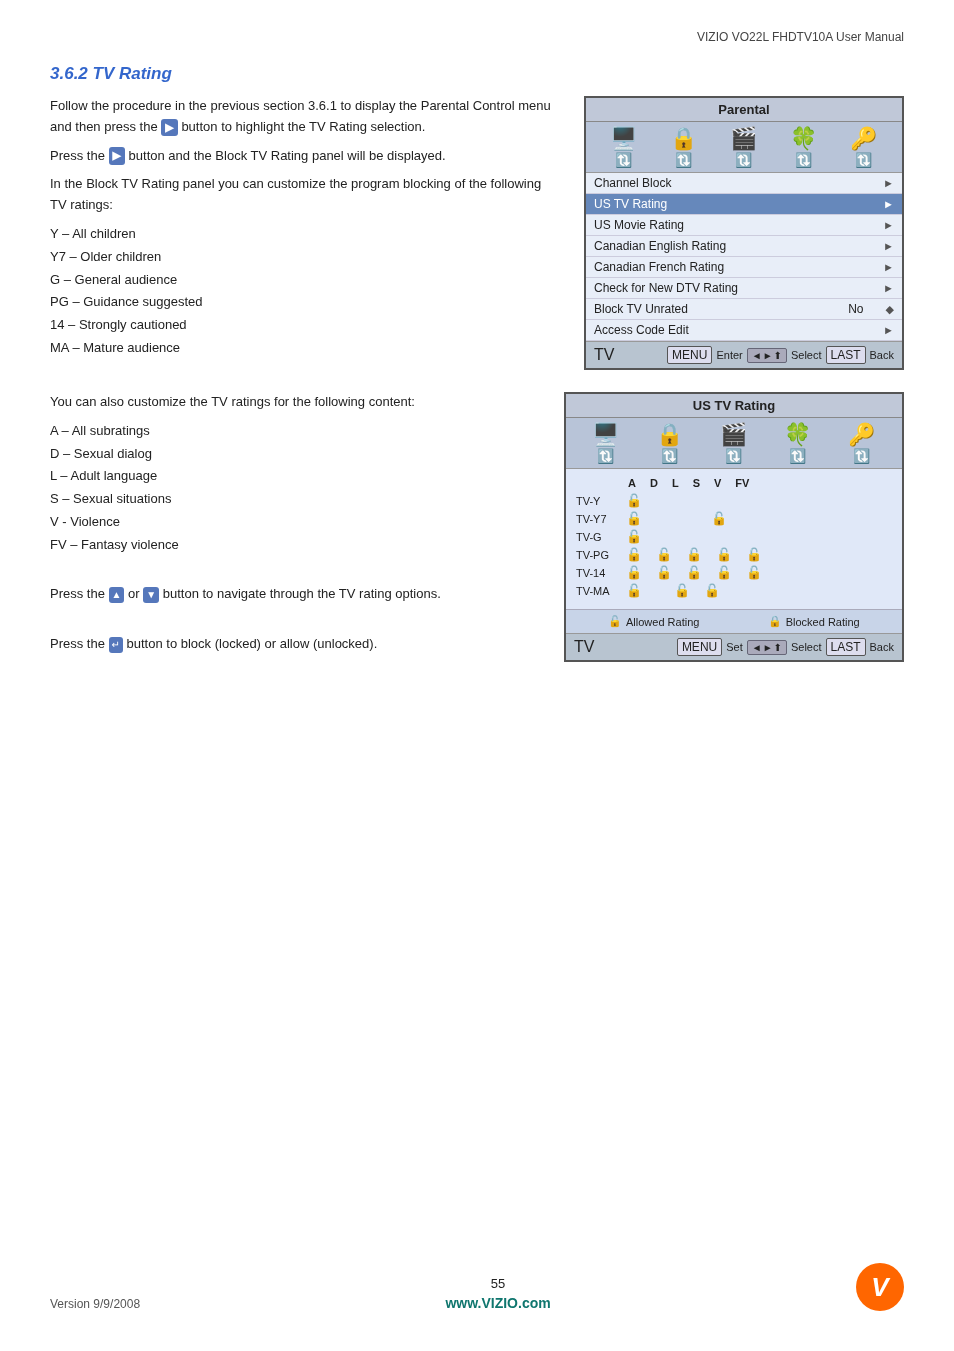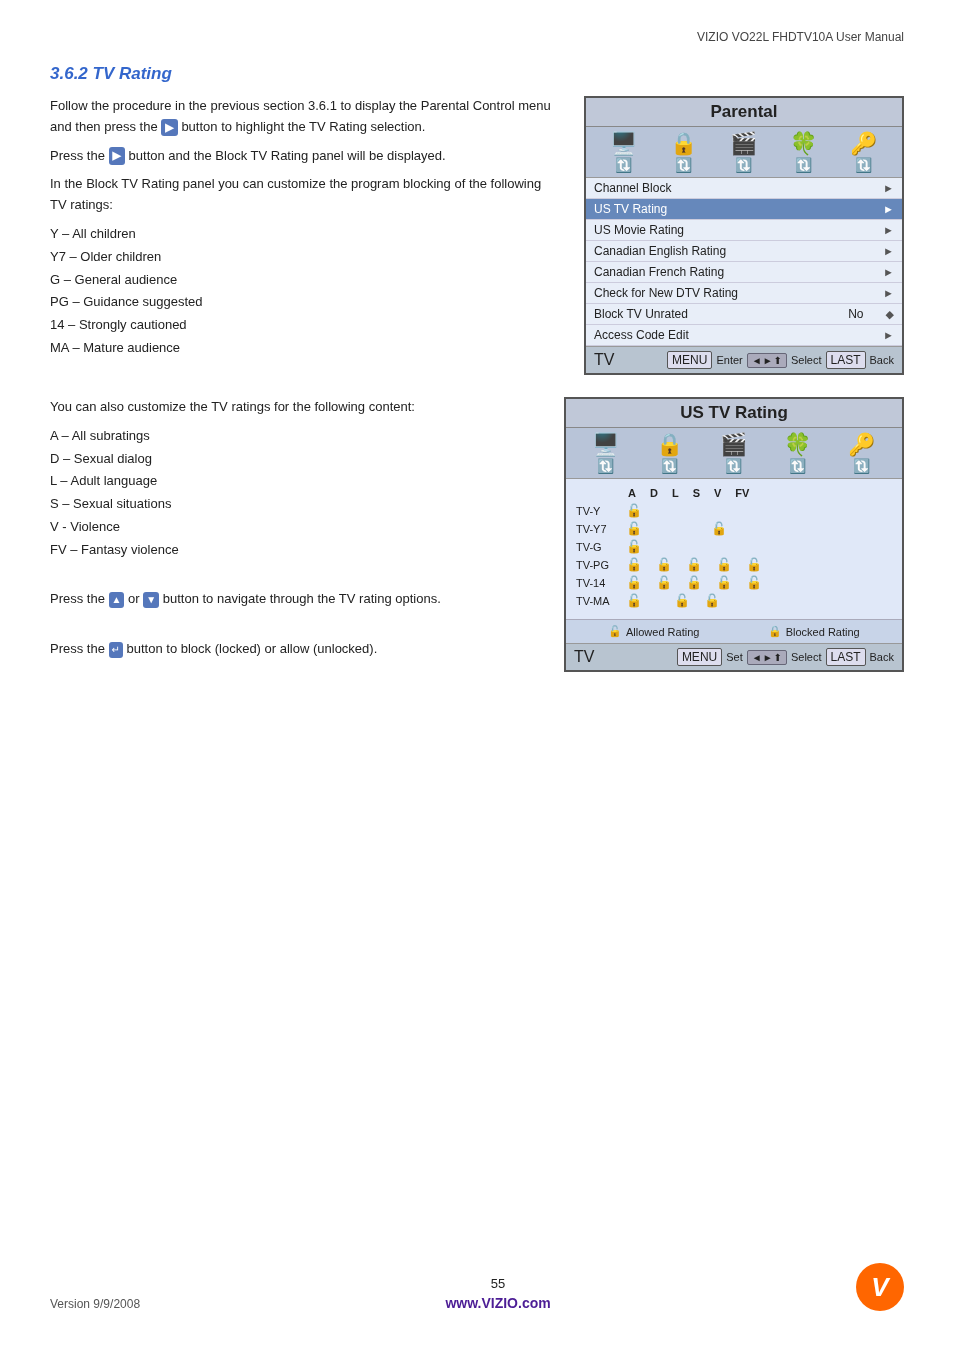--- a/index.html
+++ b/index.html
@@ -59,21 +59,21 @@
     
     .tv-panel {
       border: 2px solid #555;
       background: #d0d8e8;
       font-size: 12px;
     }
     .tv-panel-title {
       background: #c0c8d8;
       text-align: center;
       font-weight: bold;
-      font-size: 17px;
+      font-size: 13px;
       padding: 4px 0;
       border-bottom: 1px solid #888;
     }
     .tv-panel-icons {
       display: flex;
       justify-content: space-around;
       align-items: center;
       background: #b8c4d8;
       padding: 6px 8px 4px 8px;
       border-bottom: 1px solid #999;
@@ -250,21 +250,21 @@
     .footer-version {
       font-size: 12px;
       color: #555;
     }
     .footer-center {
       text-align: center;
     }
     .footer-website {
       font-size: 14px;
       font-weight: bold;
-      color: #4c1d95;
+      color: #0f766e;
     }
     .vizio-v {
       width: 48px;
       height: 48px;
       background: #ff6600;
       border-radius: 50%;
       display: flex;
       align-items: center;
       justify-content: center;
       color: white;

